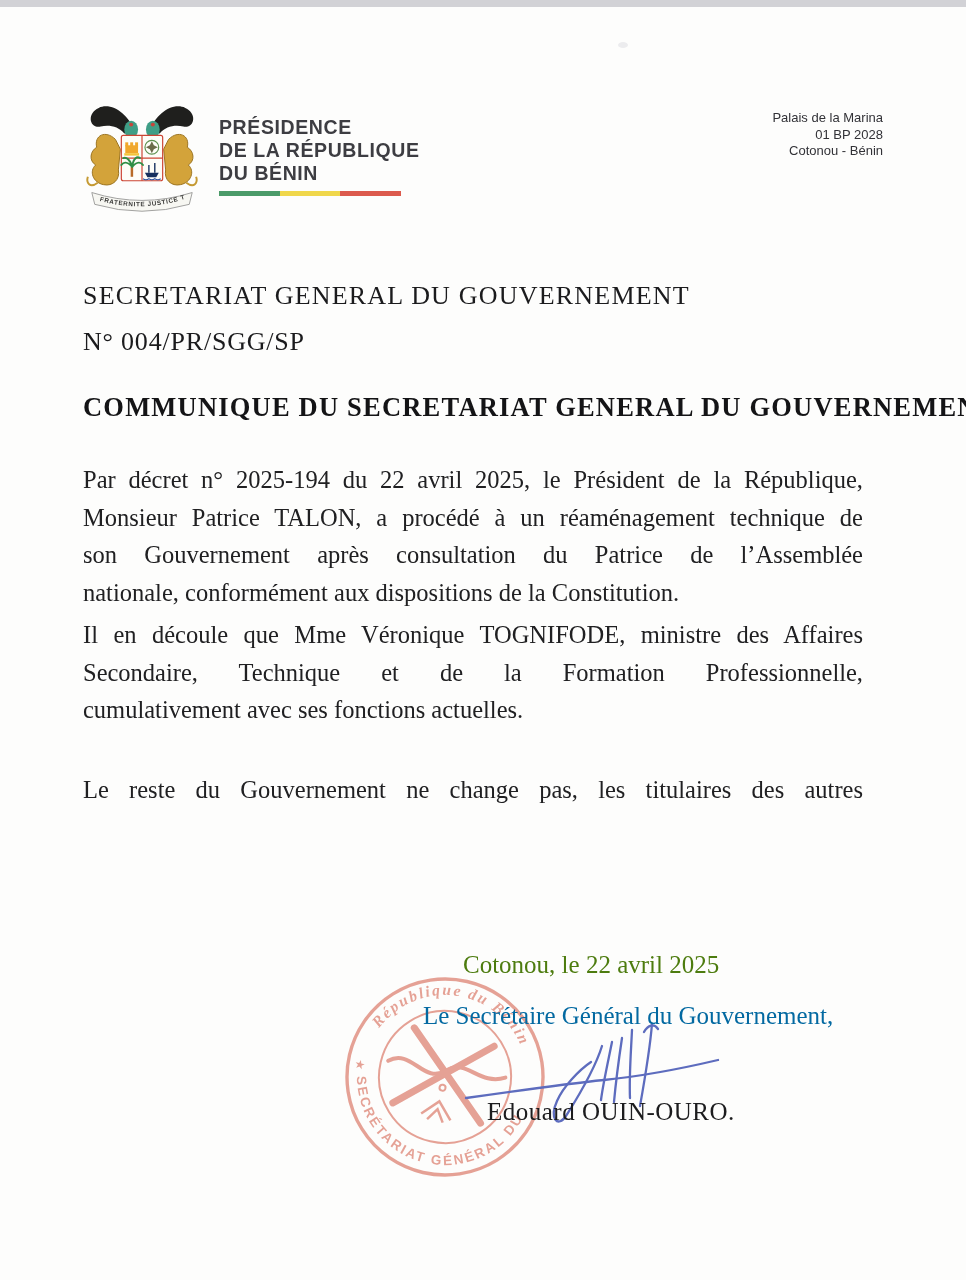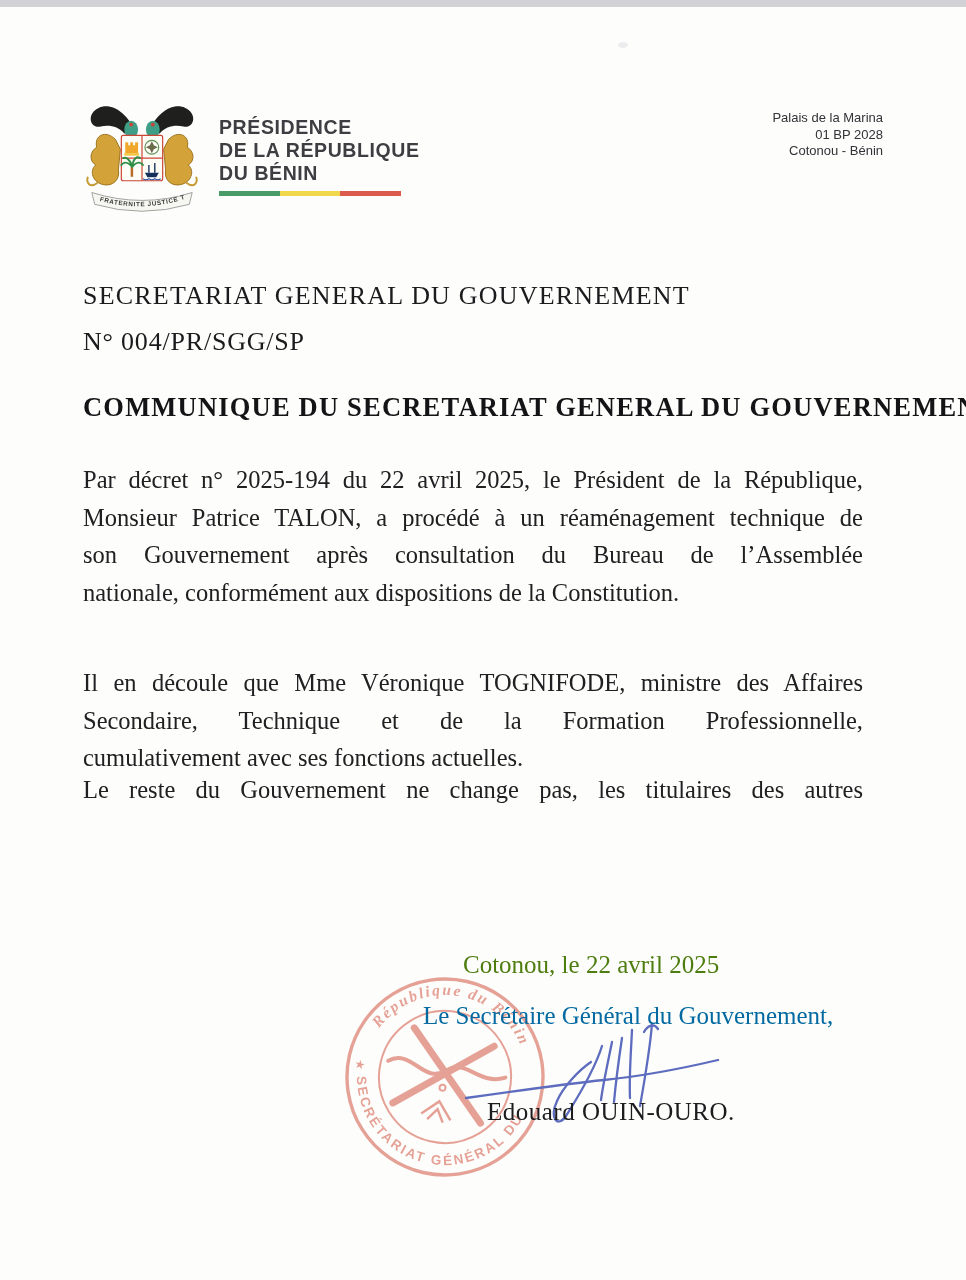--- a/index.html
+++ b/index.html
@@ -51,21 +51,21 @@
   .doc-title {
     left: 83px; top: 392px; width: 790px;
     font-size: 26.5px; font-weight: 700; letter-spacing: 1.2px;
     color: #141416;
     white-space: nowrap;
   }
 
   
   .para { left: 83px; width: 780px; font-size: 24.5px; color: #202022; }
   .p1 { top: 461px; }
-  .p2 { top: 616px; margin-top: 48px; }
+  .p2 { top: 616px; }
   .p3 { top: 771px; }
   .line {
     height: 37.5px;
     line-height: 37.5px;
     text-align: justify;
     text-align-last: justify;
     white-space: normal;
   }
   .line.last { text-align-last: left; }
 
@@ -146,21 +146,21 @@
   </div>
 
   <div class="abs dept-line">SECRETARIAT GENERAL DU GOUVERNEMENT</div>
   <div class="abs ref-number">N° 004/PR/SGG/SP</div>
 
   <div class="abs doc-title">COMMUNIQUE DU SECRETARIAT GENERAL DU GOUVERNEMENT</div>
 
   <div class="abs para p1">
     <div class="line">Par décret n° 2025-194 du 22 avril 2025, le Président de la République,</div>
     <div class="line">Monsieur Patrice TALON, a procédé à un réaménagement technique de</div>
-    <div class="line">son Gouvernement après consultation du Bureau de l’Assemblée</div>
+    <div class="line">son Gouvernement après consultation du Patrice de l’Assemblée</div>
     <div class="line last">nationale, conformément aux dispositions de la Constitution.</div>
   </div>
 
   <div class="abs para p2">
     <div class="line">Il en découle que Mme Véronique TOGNIFODE, ministre des Affaires</div>
     <div class="line">Secondaire, Technique et de la Formation Professionnelle,</div>
     <div class="line last">cumulativement avec ses fonctions actuelles.</div>
   </div>
 
   <div class="abs para p3">

